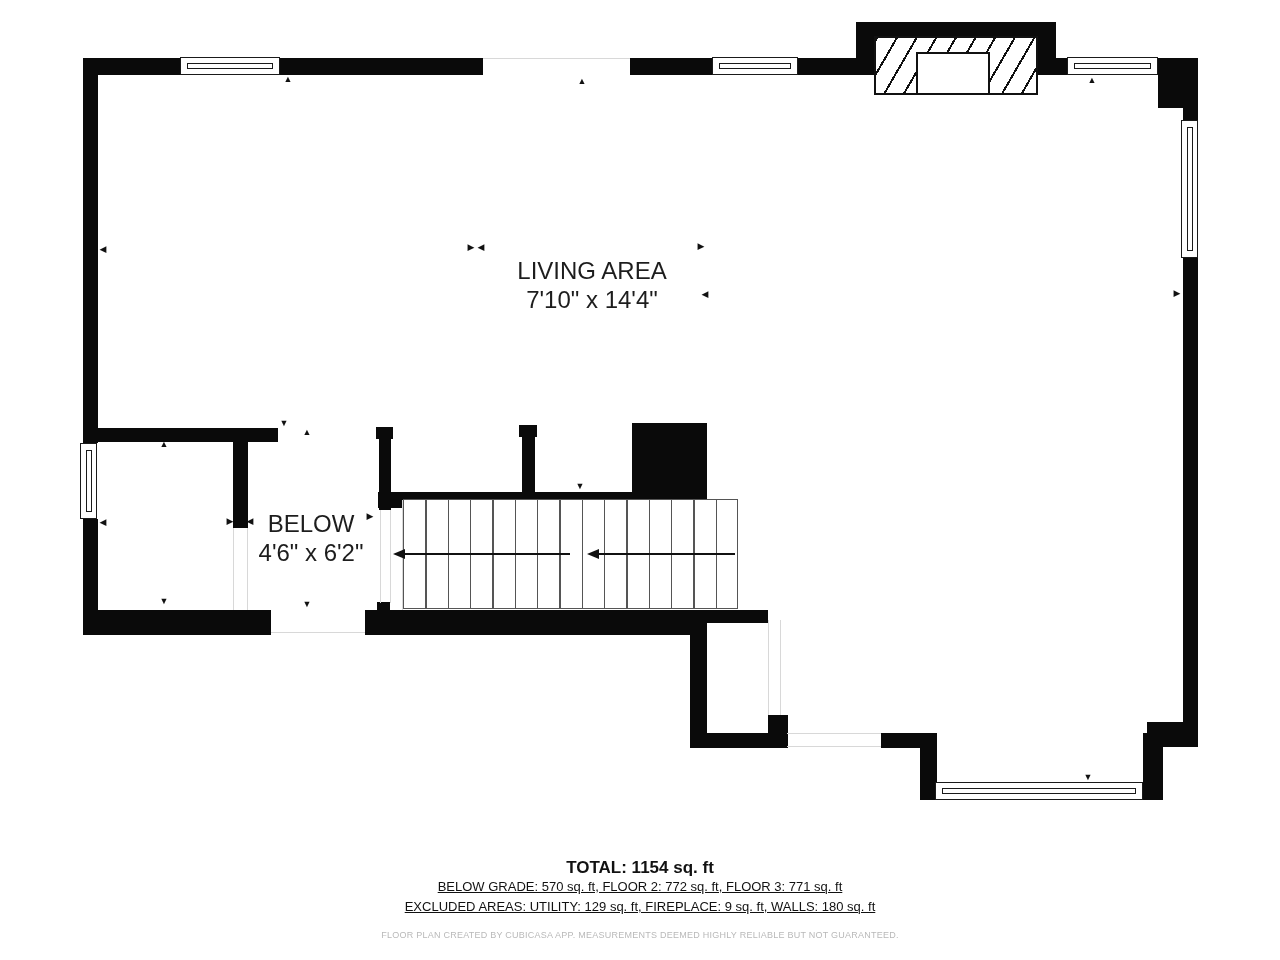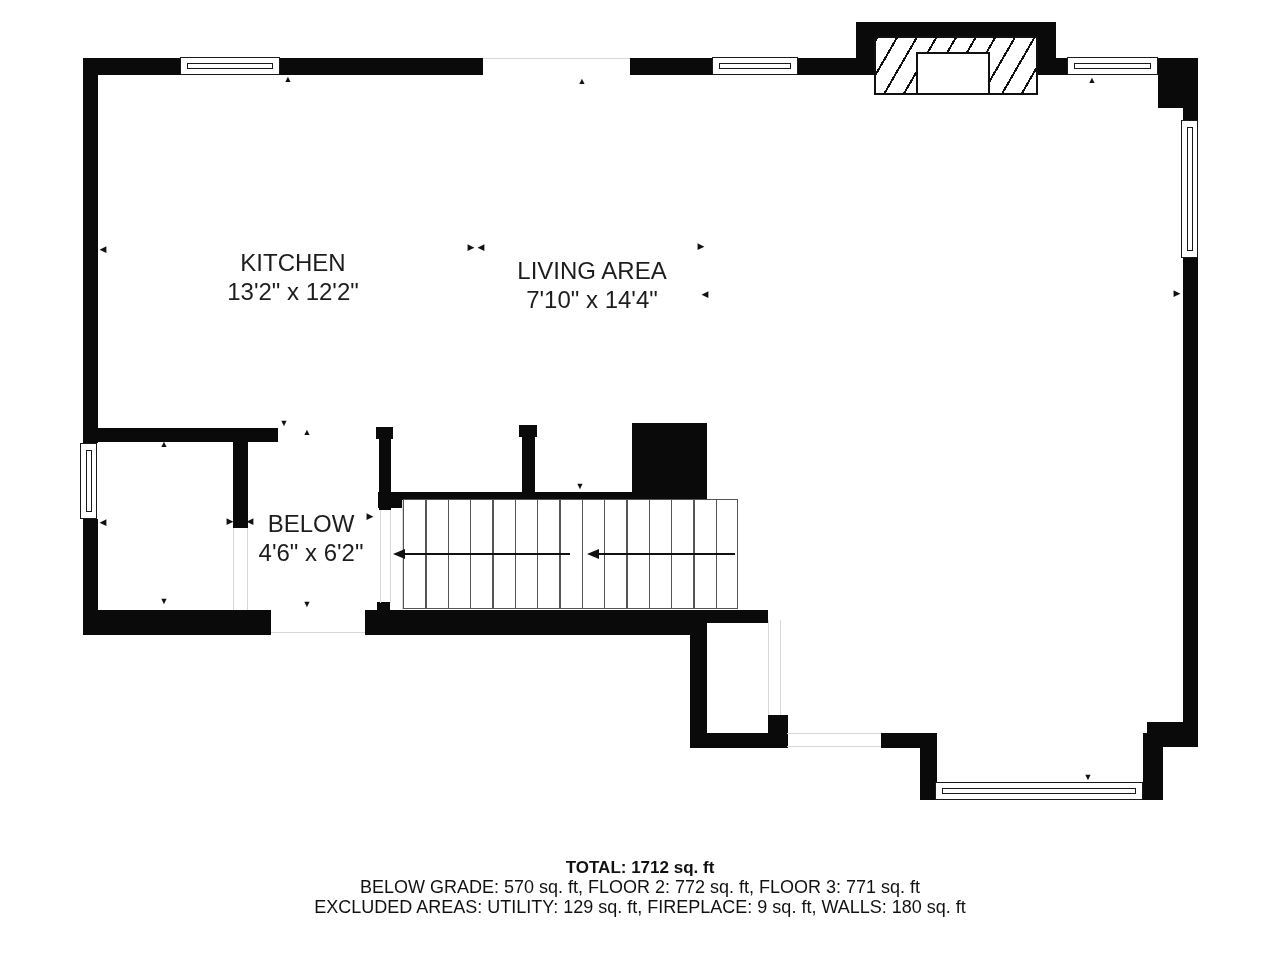--- a/index.html
+++ b/index.html
@@ -16,21 +16,21 @@
   .stairs{position:absolute;border:1.2px solid #555;box-sizing:border-box;background:#fff;}
   .tread{position:absolute;width:1.4px;top:0;bottom:0;background:#555;}
   .sline{position:absolute;height:1.5px;background:#111;}
   .ah{position:absolute;width:0;height:0;border-top:5.5px solid transparent;
       border-bottom:5.5px solid transparent;border-right:12px solid #111;}
   .mk{position:absolute;color:#111;font-size:9px;line-height:9px;transform:translate(-50%,-50%);}
   .room{position:absolute;transform:translate(-50%,-50%);text-align:center;color:#1d1d1d;
         font-size:24px;line-height:29px;white-space:nowrap;}
   .footer{position:absolute;left:0;right:0;top:858px;text-align:center;color:#111;}
   .f-total{font-size:17px;font-weight:bold;line-height:19px;}
-  .f-line{font-size:18px;line-height:20px;}
+  .f-line{font-size:13px;line-height:20px;text-decoration:underline;}
   .f-disc{margin-top:13px;font-size:9px;letter-spacing:.25px;color:#b9b9b9;}
 </style>
 </head>
 <body>
 
 <div class="page">
   <div class="plan" id="plan">
       <div class="wall" style="left: 83px; top: 58px; width: 97px; height: 17px;"></div>
       <div class="wall" style="left: 280px; top: 58px; width: 203px; height: 17px;"></div>
       <div class="wall" style="left: 630px; top: 58px; width: 82px; height: 17px;"></div>
@@ -126,31 +126,28 @@
       <div class="mk" style="left: 705px; top: 294px;">◀</div>
       <div class="mk" style="left: 250px; top: 521px;">◀</div>
       <div class="mk" style="left: 103px; top: 522px;">◀</div>
       <div class="mk" style="left: 471px; top: 247px;">▶</div>
       <div class="mk" style="left: 701px; top: 246px;">▶</div>
       <div class="mk" style="left: 1177px; top: 293px;">▶</div>
       <div class="mk" style="left: 230px; top: 521px;">▶</div>
       <div class="mk" style="left: 370px; top: 516px;">▶</div>
     </div>
 
-  <div class="room" style="left:293px;top:277px">
-    <div>KITCHEN</div>
-    <div>13'2" x 12'2"</div>
-  </div>
   <div class="room" style="left:592px;top:285px">
     <div>LIVING AREA</div>
     <div>7'10" x 14'4"</div>
   </div>
   <div class="room" style="left:311px;top:538px">
     <div>BELOW</div>
     <div>4'6" x 6'2"</div>
   </div>
 
   <div class="footer">
-    <div class="f-total">TOTAL: 1712 sq. ft</div>
+    <div class="f-total">TOTAL: 1154 sq. ft</div>
     <div class="f-line">BELOW GRADE: 570 sq. ft, FLOOR 2: 772 sq. ft, FLOOR 3: 771 sq. ft</div>
     <div class="f-line">EXCLUDED AREAS: UTILITY: 129 sq. ft, FIREPLACE: 9 sq. ft, WALLS: 180 sq. ft</div>
+    <div class="f-disc">FLOOR PLAN CREATED BY CUBICASA APP. MEASUREMENTS DEEMED HIGHLY RELIABLE BUT NOT GUARANTEED.</div>
   </div>
 </div>
 
 </body></html>

